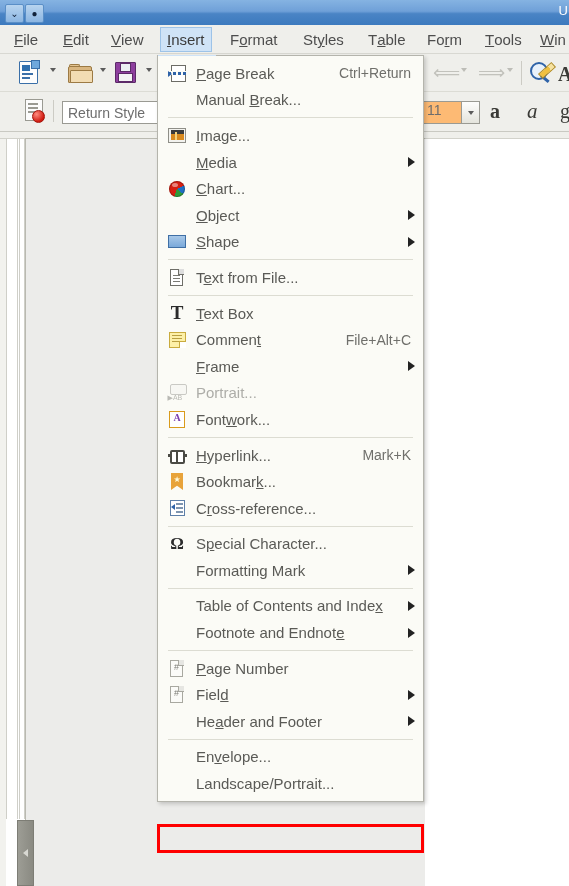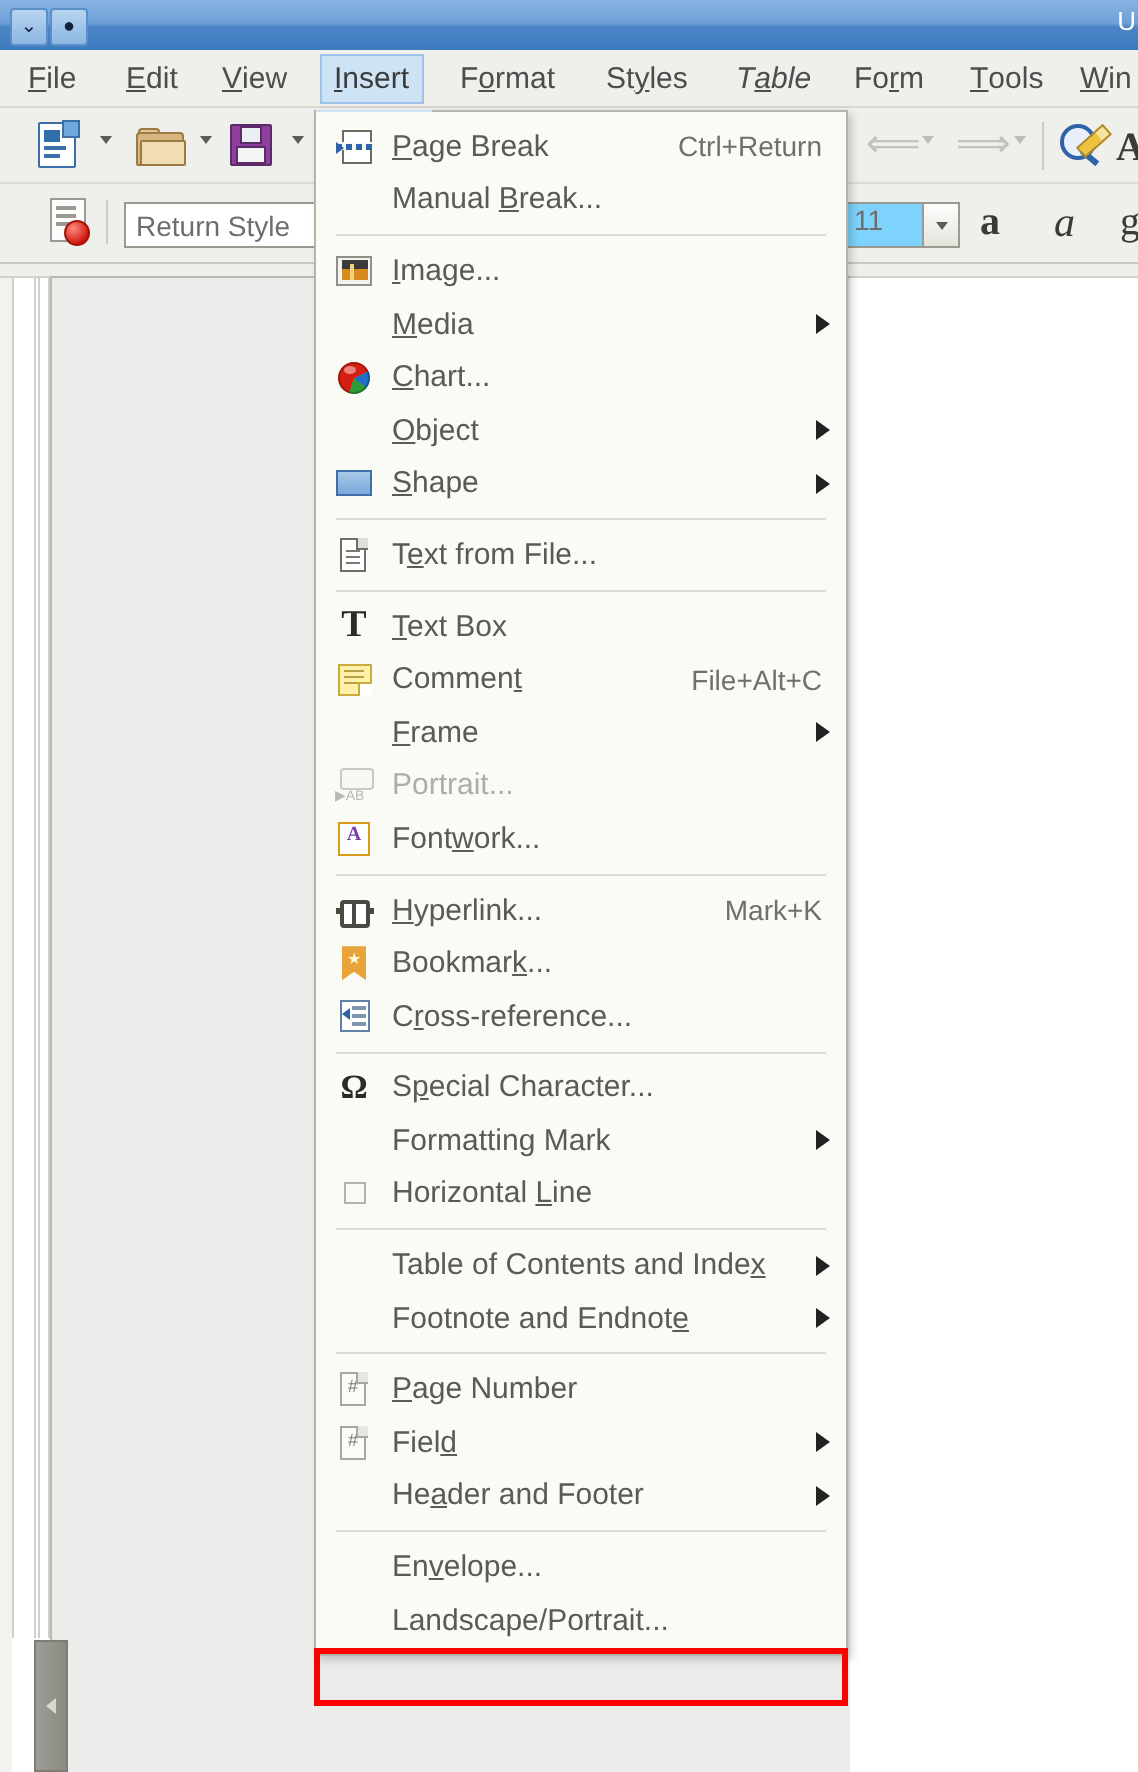--- a/index.html
+++ b/index.html
@@ -201,21 +201,21 @@
 
   
   #stylebox{
     position:absolute;left:62px;top:101px;width:105px;height:23px;
     background:#fff;border:1px solid #9a9a93;box-sizing:border-box;
     display:flex;align-items:center;padding-left:5px;
     font-size:14px;color:#6d6d6d;overflow:hidden;white-space:nowrap;
   }
   #sizebox{
     position:absolute;left:422px;top:101px;width:40px;height:23px;
-    background:#7dd3fc;border:1px solid #9a9a93;box-sizing:border-box;
+    background:#fdba74;border:1px solid #9a9a93;box-sizing:border-box;
     display:flex;padding-left:4px;
     font-size:14px;color:#6d6d6d;
   }
   #sizedrop{
     position:absolute;left:462px;top:101px;width:18px;height:23px;
     background:linear-gradient(to bottom,#fdfdfc,#e4e4dd);
     border:1px solid #9a9a93;border-left:none;box-sizing:border-box;
     display:flex;align-items:center;justify-content:center;
   }
 
@@ -305,21 +305,21 @@
   <div id="tb-title">U</div>
 </div>
 
 <div id="menubar">
   <div class="mi" style="left:8px;"><span class="u">F</span>ile</div>
   <div class="mi" style="left:57px;"><span class="u">E</span>dit</div>
   <div class="mi" style="left:105px;"><span class="u">V</span>iew</div>
   <div class="mi sel" style="left:160px;"><span class="u">I</span>nsert</div>
   <div class="mi" style="left:224px;">F<span class="u">o</span>rmat</div>
   <div class="mi" style="left:297px;">St<span class="u">y</span>les</div>
-  <div class="mi" style="left:362px;font-style:italic;">T<span class="u">a</span>ble</div>
+  <div class="mi" style="left:362px;">T<span class="u">a</span>ble</div>
   <div class="mi" style="left:421px;">Fo<span class="u">r</span>m</div>
   <div class="mi" style="left:479px;"><span class="u">T</span>ools</div>
   <div class="mi" style="left:534px;"><span class="u">W</span>in</div>
 </div>
 
 <div id="toolbar1">
   <div class="tbitem" style="left:18px;top:6px;">
     <span class="ic ic-newdoc">
       <span class="pg"></span>
         <span class="blue"></span>
@@ -584,26 +584,20 @@
     <span class="iconcell">
       <span class="ic ic-omega">Ω</span>
     </span>
     <span class="lbl">S<span class="u">p</span>ecial Character...</span>
   </div>
   <div class="row">
     <span class="iconcell"></span>
     <span class="lbl">Formattin<span class="u">g</span> Mark</span>
     <span class="subarrow"></span>
   </div>
-  <div class="row">
-    <span class="iconcell">
-      <span class="ic ic-hsq"></span>
-    </span>
-    <span class="lbl">Horizontal <span class="u">L</span>ine</span>
-  </div>
   <div class="sep"></div>
 
   <div class="row">
     <span class="iconcell"></span>
     <span class="lbl">Table of Contents and Inde<span class="u">x</span></span>
     <span class="subarrow"></span>
   </div>
   <div class="row">
     <span class="iconcell"></span>
     <span class="lbl">Footnote and Endnot<span class="u">e</span></span>

